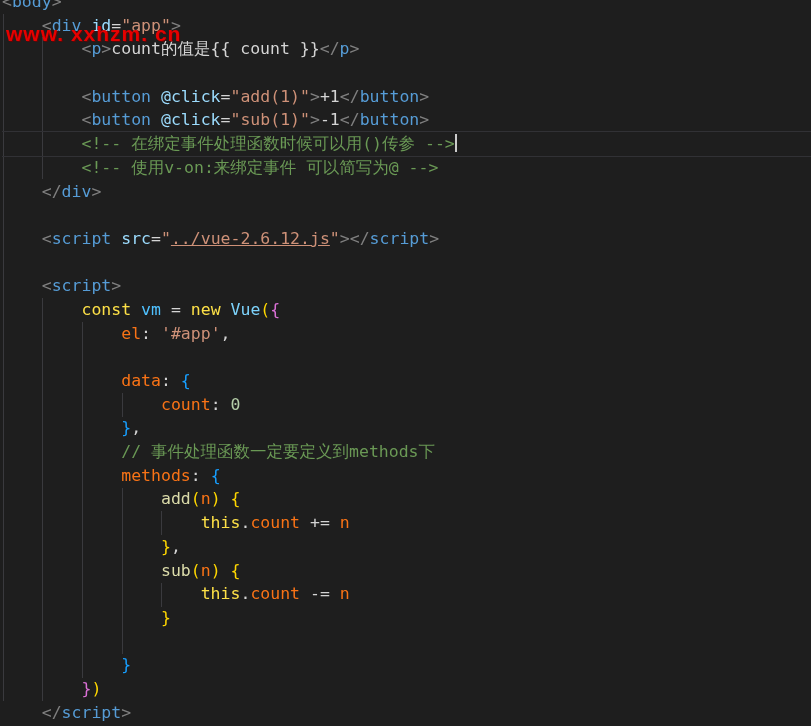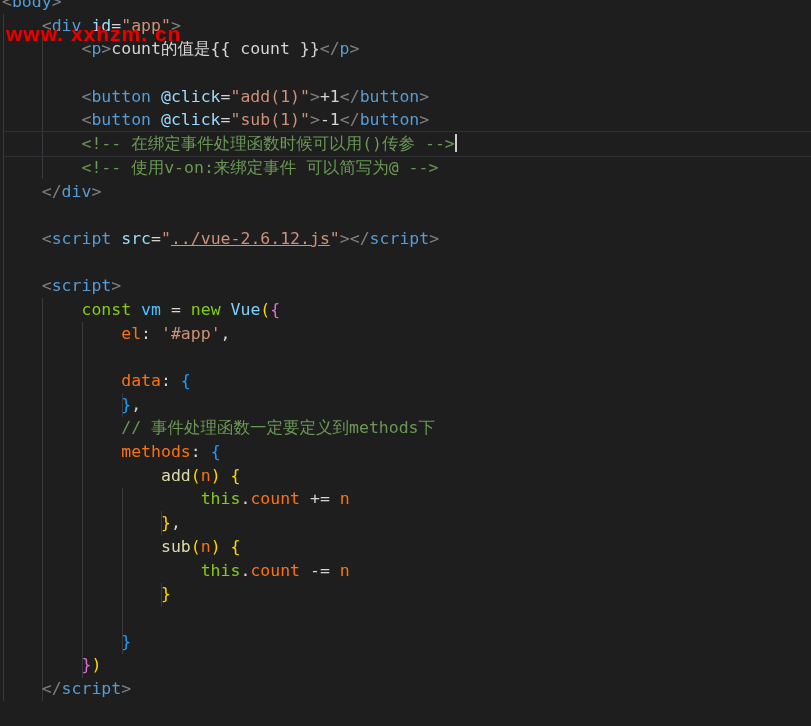--- a/index.html
+++ b/index.html
@@ -26,21 +26,21 @@
   .line.current{
     box-shadow:0 1px 0 #313135, 0 -1px 0 #313135;
   }
   .tk-punct  {color:#808080;}
   .tk-tag    {color:#569cd6;}
   .tk-attr   {color:#9cdcfe;}
   .tk-str    {color:#ce9178;}
   .tk-link   {color:#ce9178;text-decoration:underline;}
   .tk-text   {color:#d4d4d4;}
   .tk-comment{color:#6a9955;}
-  .tk-kw     {color:#84cc16;}
+  .tk-kw     {color:#fde047;}
   .tk-var    {color:#f97316;}
   .tk-const  {color:#4fc1ff;}
   .tk-cls    {color:#7dd3fc;}
   .tk-fn     {color:#dcdcaa;}
   .tk-num    {color:#b5cea8;}
   .tk-op     {color:#d4d4d4;}
   .tk-b1     {color:#ffd700;}
   .tk-b2     {color:#da70d6;}
   .tk-b3     {color:#179fff;}
   .cursor{
@@ -89,20 +89,21 @@
         <div class="line"><span class="tk-text">        </span><span class="tk-comment">&lt;!-- 使用v-on:来绑定事件 可以简写为@ --&gt;</span></div>
         <div class="line"><span class="tk-punct">    &lt;/</span><span class="tk-tag">div</span><span class="tk-punct">&gt;</span></div>
         <div class="line"></div>
         <div class="line"><span class="tk-punct">    &lt;</span><span class="tk-tag">script</span><span class="tk-text"> </span><span class="tk-attr">src</span><span class="tk-op">=</span><span class="tk-str">"</span><span class="tk-link">../vue-2.6.12.js</span><span class="tk-str">"</span><span class="tk-punct">&gt;</span><span class="tk-punct">&lt;/</span><span class="tk-tag">script</span><span class="tk-punct">&gt;</span></div>
         <div class="line"></div>
         <div class="line"><span class="tk-punct">    &lt;</span><span class="tk-tag">script</span><span class="tk-punct">&gt;</span></div>
         <div class="line"><span class="tk-text">        </span><span class="tk-kw">const</span><span class="tk-text"> </span><span class="tk-const">vm</span><span class="tk-text"> </span><span class="tk-op">=</span><span class="tk-text"> </span><span class="tk-kw">new</span><span class="tk-text"> </span><span class="tk-cls">Vue</span><span class="tk-b1">(</span><span class="tk-b2">{</span></div>
         <div class="line"><span class="tk-text">            </span><span class="tk-var">el</span><span class="tk-op">:</span><span class="tk-text"> </span><span class="tk-str">'#app'</span><span class="tk-text">,</span></div>
         <div class="line"></div>
         <div class="line"><span class="tk-text">            </span><span class="tk-var">data</span><span class="tk-op">:</span><span class="tk-text"> </span><span class="tk-b3">{</span></div>
+        <div class="line"><span class="tk-text">                </span><span class="tk-var">count</span><span class="tk-op">:</span><span class="tk-text"> </span><span class="tk-num">0</span></div>
         <div class="line"><span class="tk-text">            </span><span class="tk-b3">}</span><span class="tk-text">,</span></div>
         <div class="line"><span class="tk-text">            </span><span class="tk-comment">// 事件处理函数一定要定义到methods下</span></div>
         <div class="line"><span class="tk-text">            </span><span class="tk-var">methods</span><span class="tk-op">:</span><span class="tk-text"> </span><span class="tk-b3">{</span></div>
         <div class="line"><span class="tk-text">                </span><span class="tk-fn">add</span><span class="tk-b1">(</span><span class="tk-var">n</span><span class="tk-b1">)</span><span class="tk-text"> </span><span class="tk-b1">{</span></div>
         <div class="line"><span class="tk-text">                    </span><span class="tk-kw">this</span><span class="tk-op">.</span><span class="tk-var">count</span><span class="tk-text"> </span><span class="tk-op">+=</span><span class="tk-text"> </span><span class="tk-var">n</span></div>
         <div class="line"><span class="tk-text">                </span><span class="tk-b1">}</span><span class="tk-text">,</span></div>
         <div class="line"><span class="tk-text">                </span><span class="tk-fn">sub</span><span class="tk-b1">(</span><span class="tk-var">n</span><span class="tk-b1">)</span><span class="tk-text"> </span><span class="tk-b1">{</span></div>
         <div class="line"><span class="tk-text">                    </span><span class="tk-kw">this</span><span class="tk-op">.</span><span class="tk-var">count</span><span class="tk-text"> </span><span class="tk-op">-=</span><span class="tk-text"> </span><span class="tk-var">n</span></div>
         <div class="line"><span class="tk-text">                </span><span class="tk-b1">}</span></div>
         <div class="line"></div>

